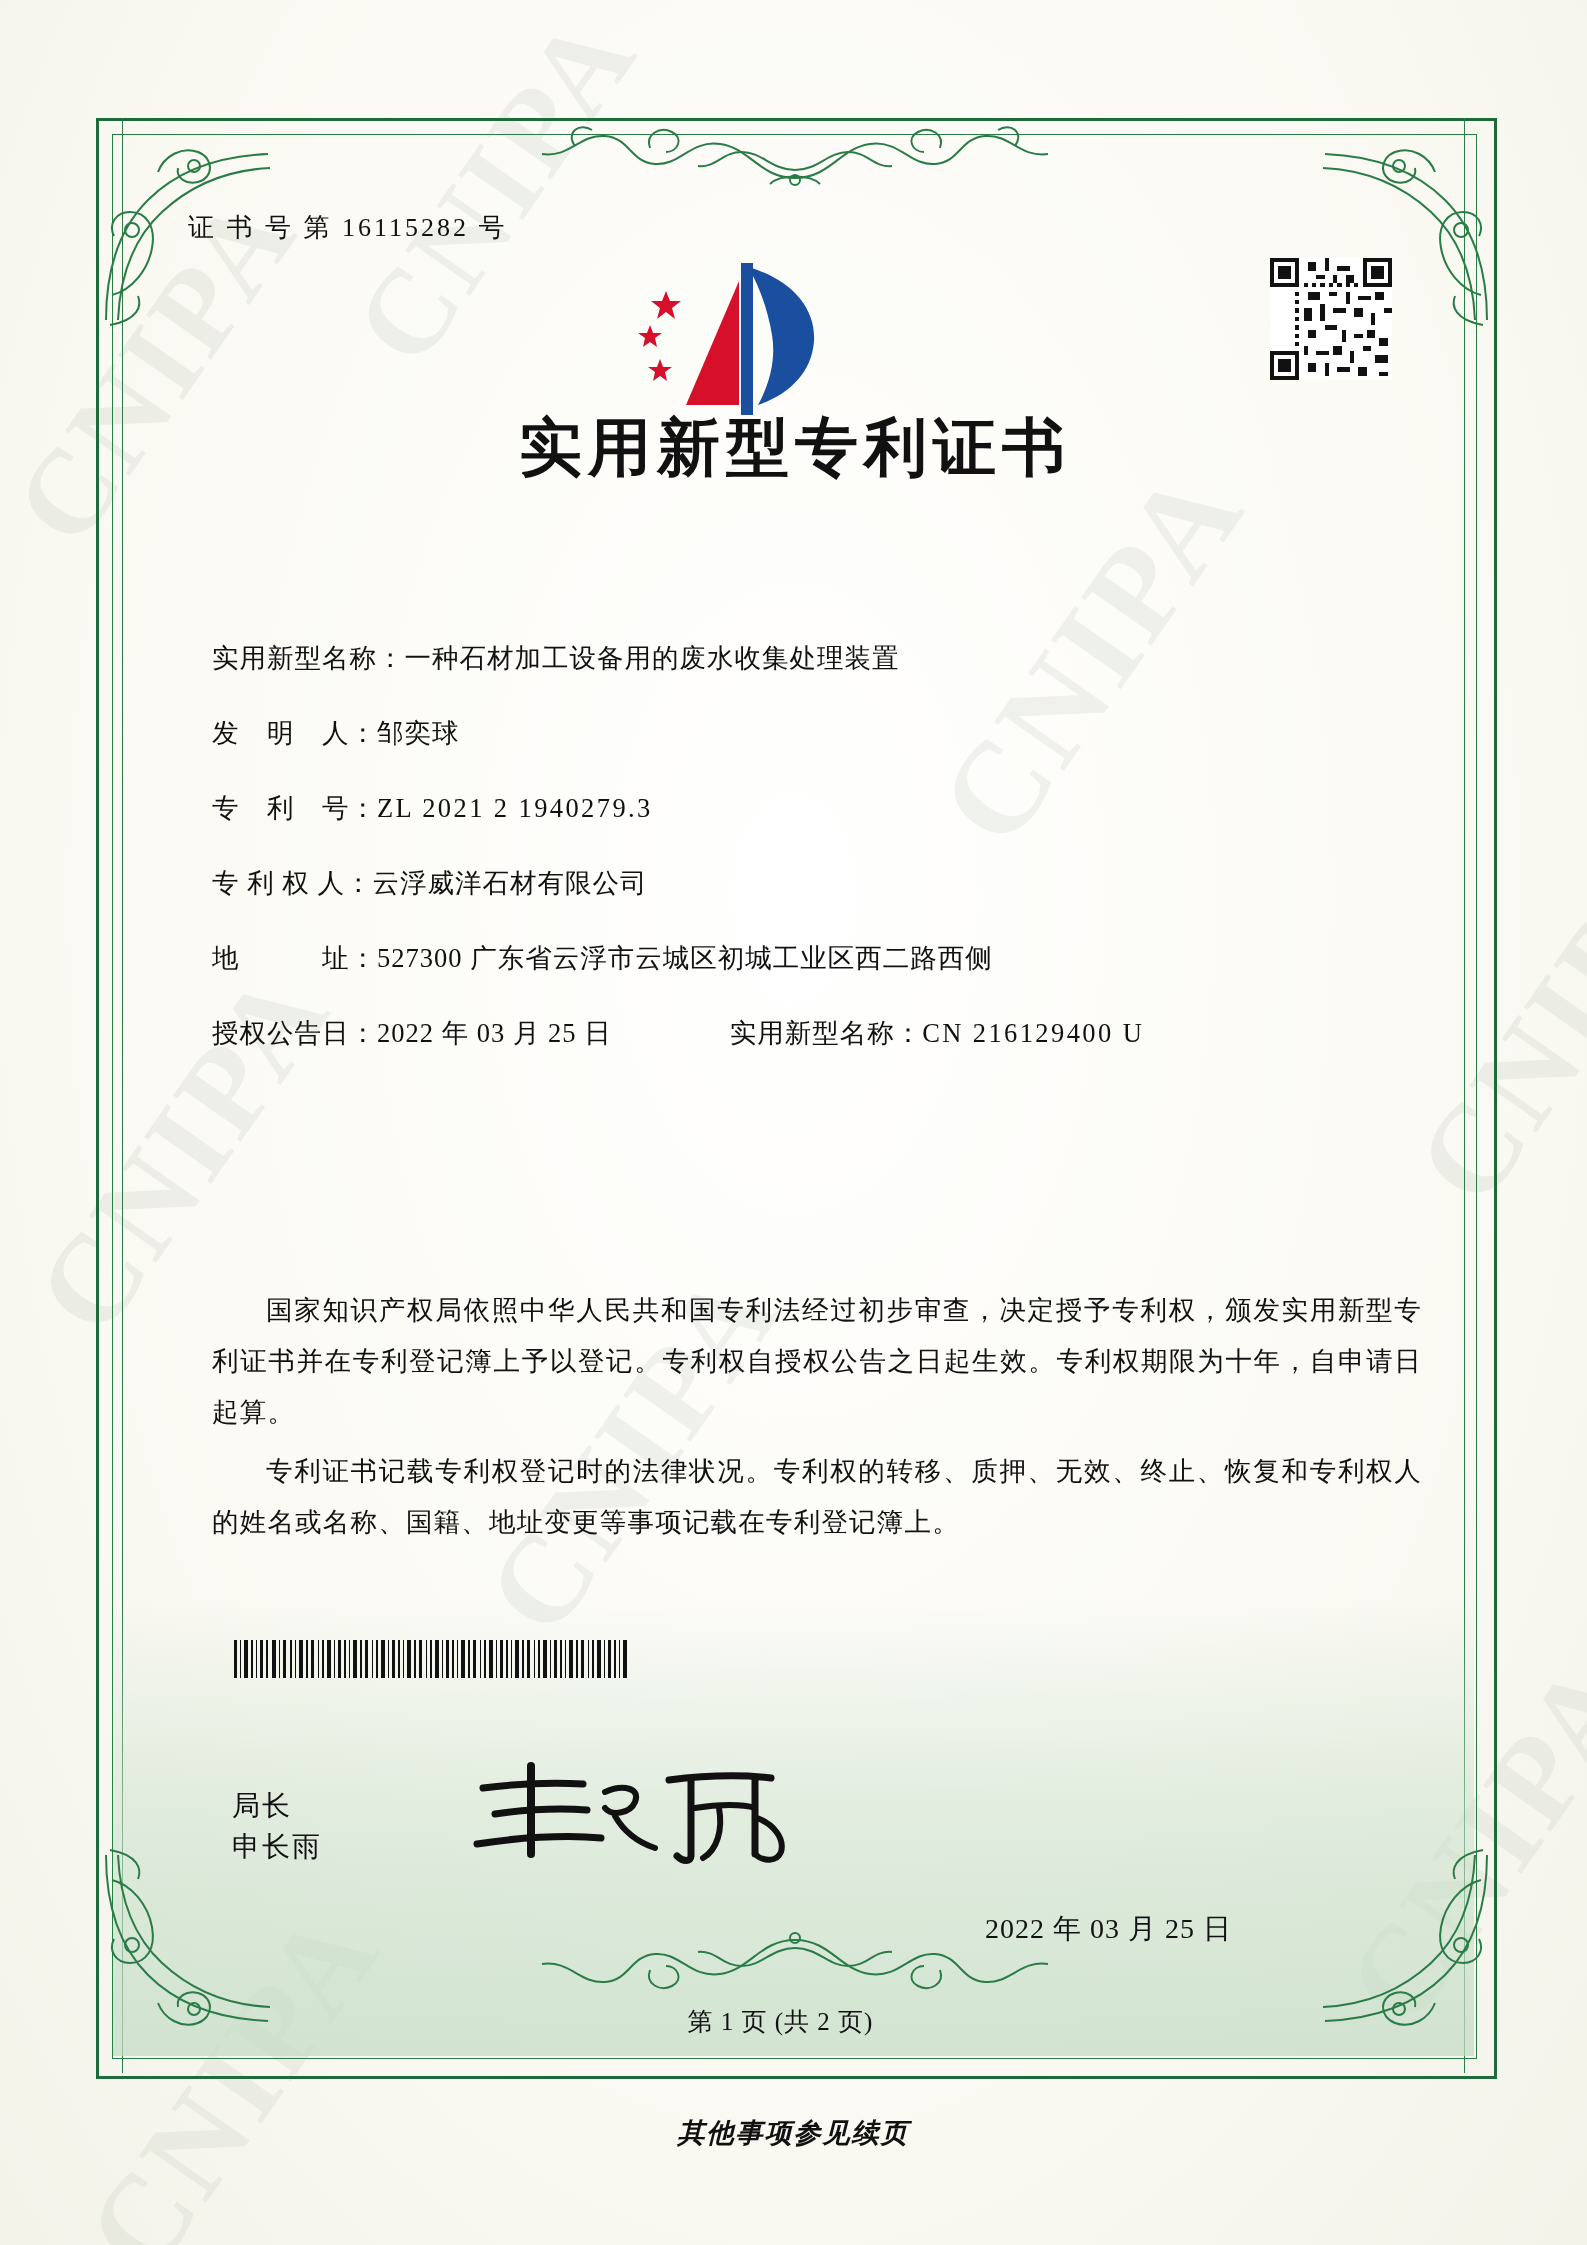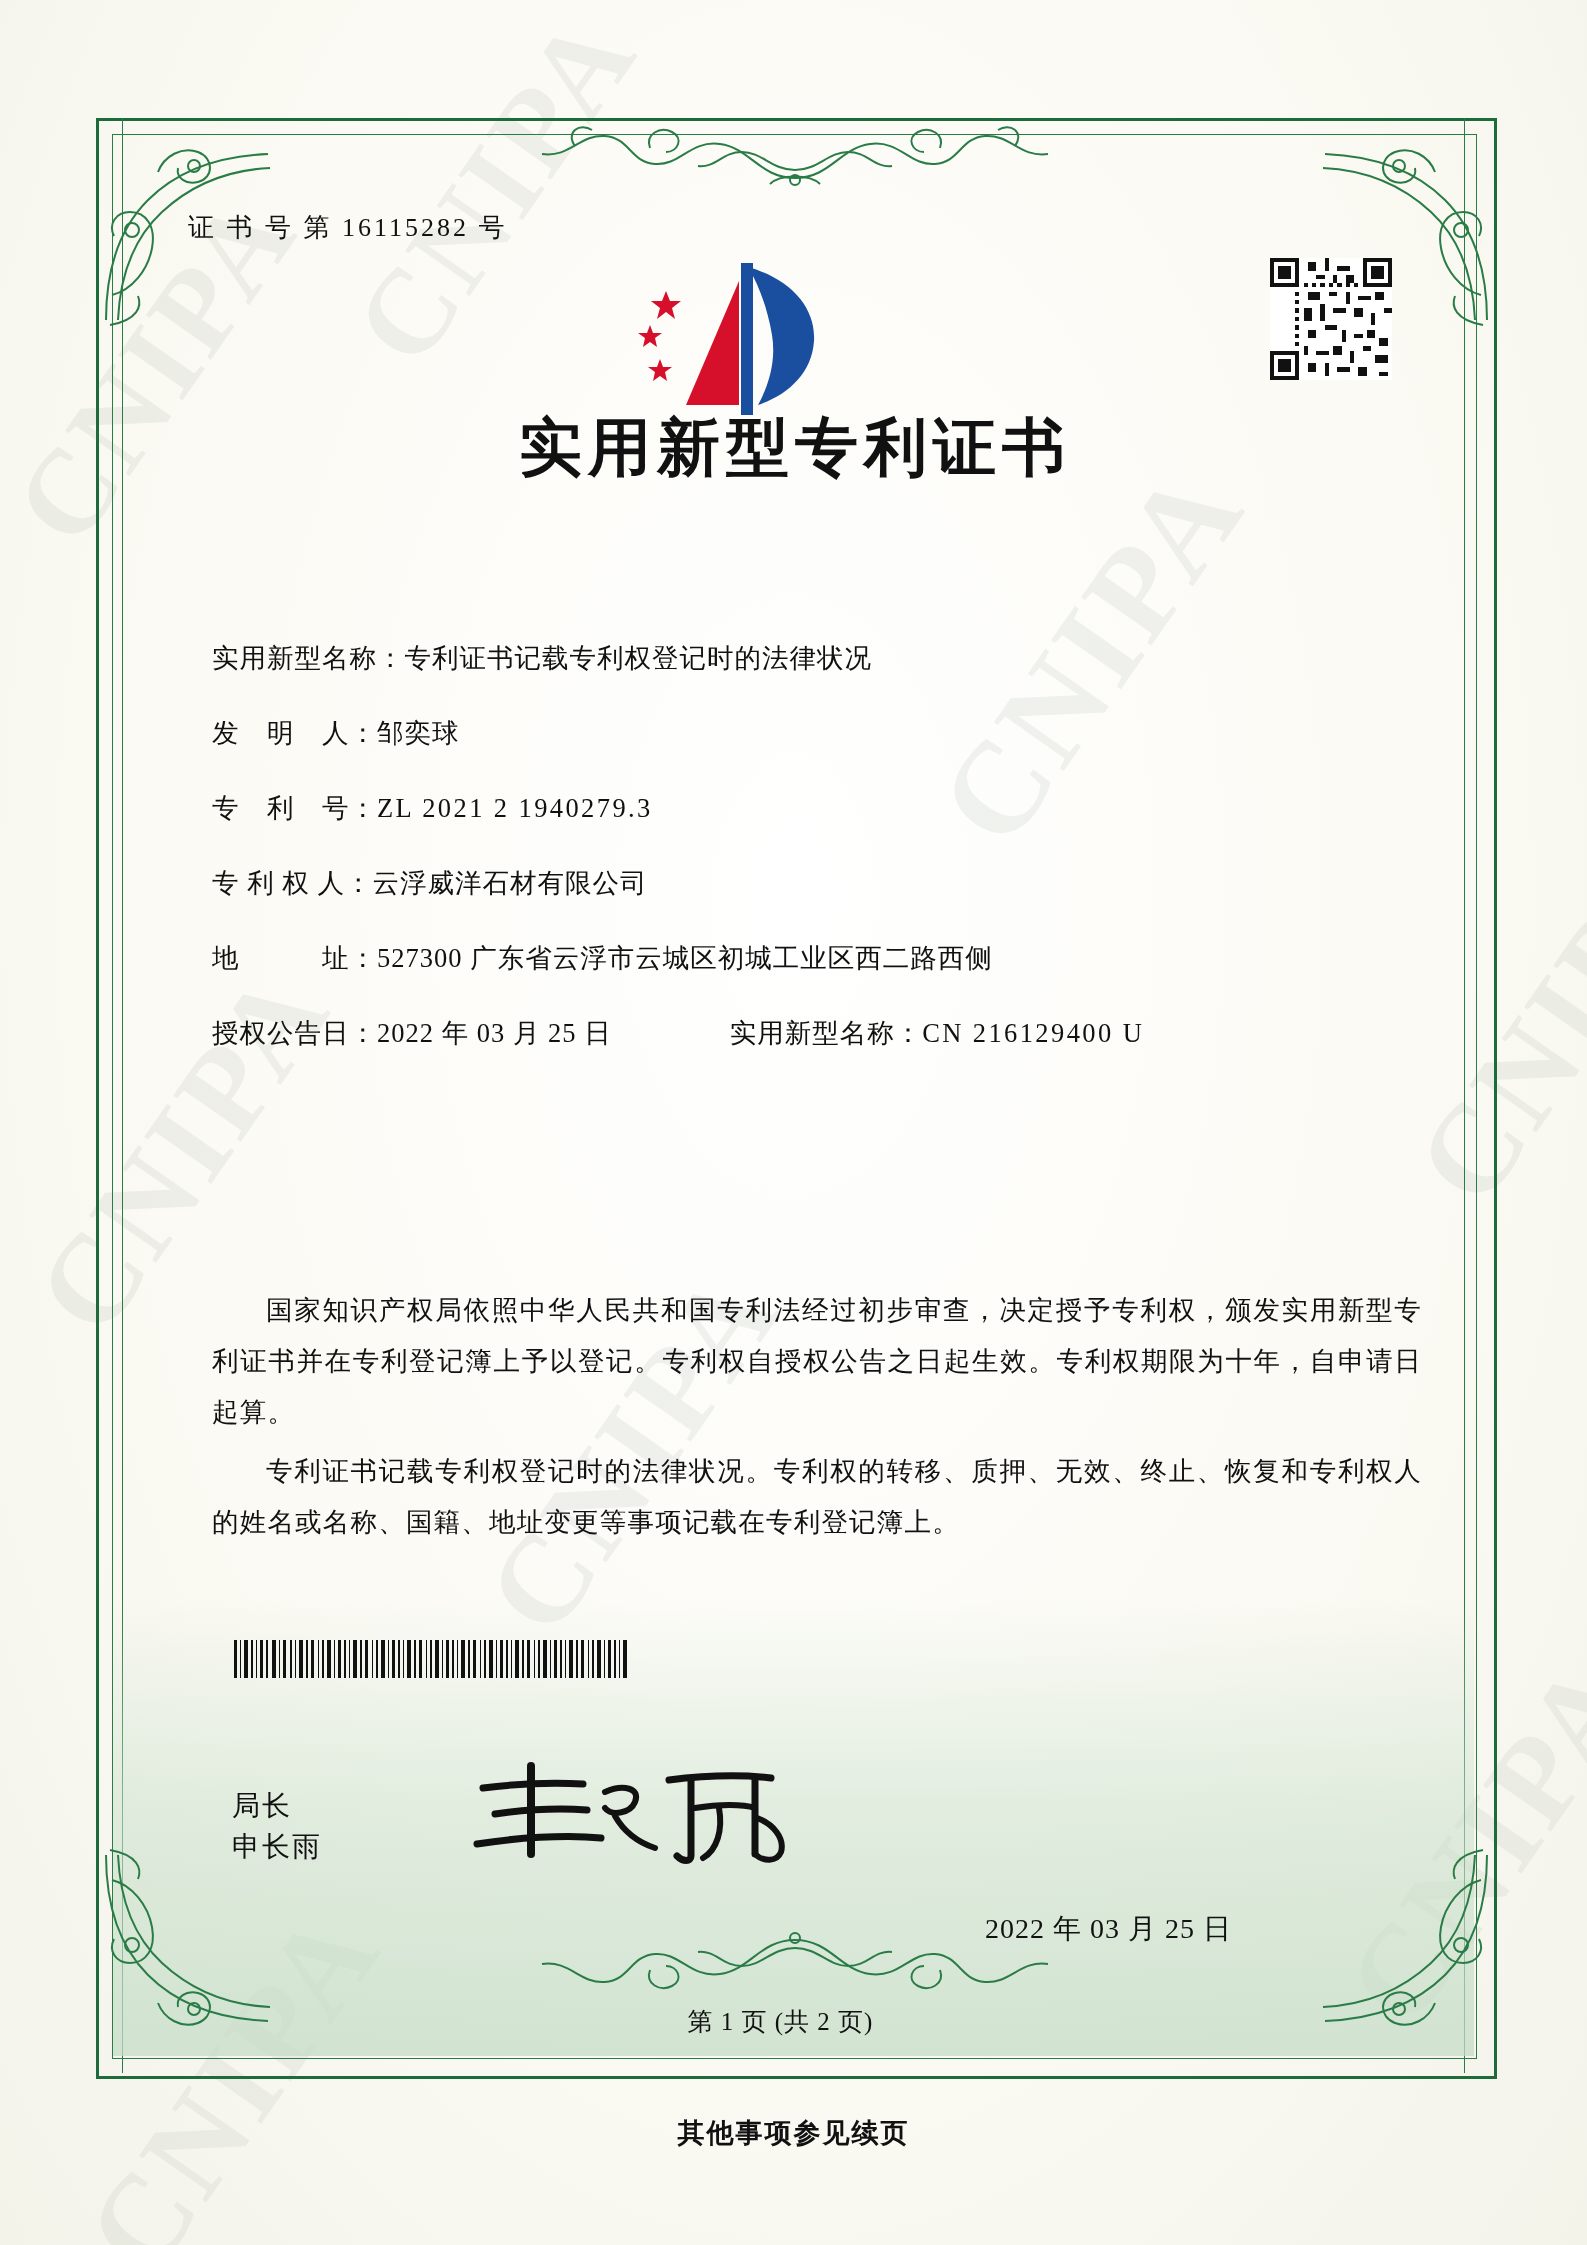--- a/index.html
+++ b/index.html
@@ -222,20 +222,21 @@
   .footer-note {
     position: absolute;
     left: 0;
     top: 2115px;
     width: 1587px;
     text-align: center;
     font-size: 27px;
     font-weight: bold;
     letter-spacing: 2px;
     color: #111;
+    font-style: italic;
   }
 </style>
 </head>
 <body>
 
 <div class="page">
 
   <div class="watermarks">
     <div class="wm" style="left:-40px; top:300px; font-size:120px; transform:rotate(-55deg);">CNIPA</div>
     <div class="wm" style="left:300px; top:120px; font-size:120px; transform:rotate(-55deg);">CNIPA</div>
@@ -416,21 +417,21 @@
         <rect x="16" y="26" width="3" height="1"></rect>
       <rect x="21" y="26" width="2" height="2"></rect>
         <rect x="26" y="27" width="2" height="1"></rect>
     </g>
   </svg>
 
   <div class="fields" style="left:212px; top:640px; width:1250px; position:absolute;">
 
     <div class="field-row">
       <span class="field-label">实用新型名称：</span>
-      <span class="field-value">专利证书记载专利权登记时的法律状况</span>
+      <span class="field-value">一种石材加工设备用的废水收集处理装置</span>
     </div>
 
     <div class="field-row">
       <span class="field-label">发　明　人：</span>
       <span class="field-value">邹奕球</span>
     </div>
 
     <div class="field-row">
       <span class="field-label">专　利　号：</span>
       <span class="field-value mono-sp">ZL 2021 2 1940279.3</span>

